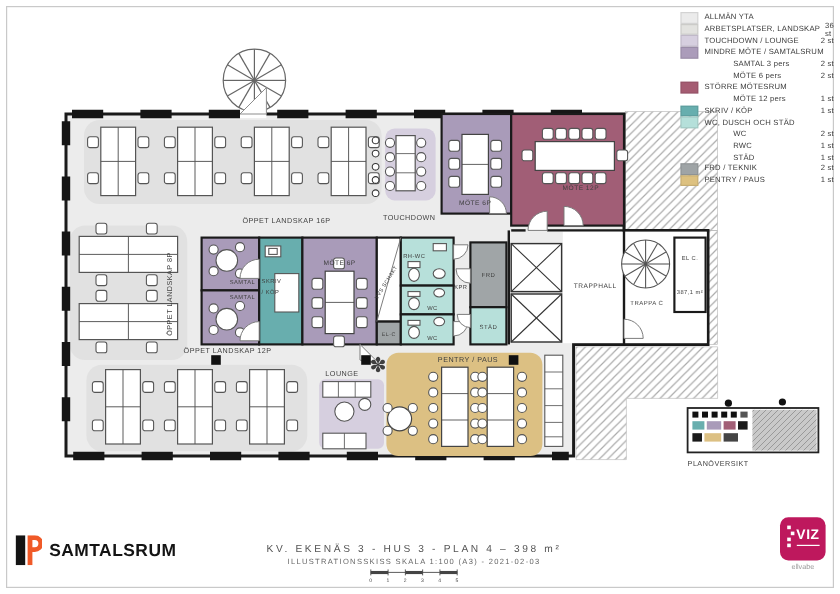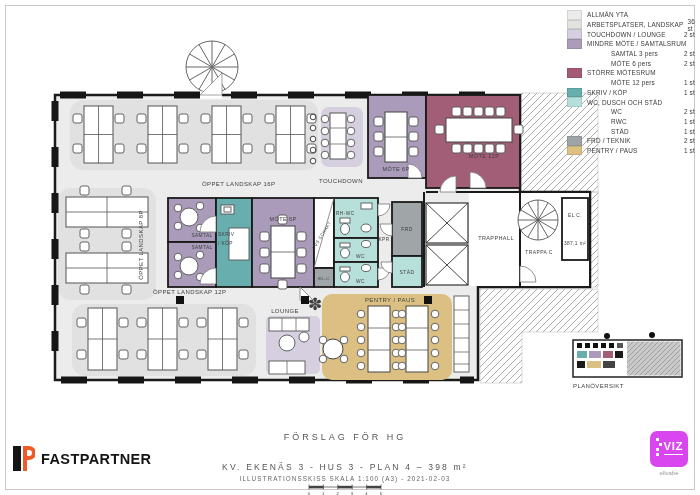--- a/index.html
+++ b/index.html
@@ -23,21 +23,21 @@
   .t2{font-size:8.5px;letter-spacing:2.2px;margin-top:20px;}
   .t3{font-size:6.3px;letter-spacing:1.1px;margin-top:3px;color:#666;}
   .ruler{display:block;margin:2px auto 0 auto;}
 
   
   .fp{position:absolute;left:13px;top:446px;display:flex;align-items:center;gap:6px;}
   .fptext{font-size:14.5px;font-weight:bold;color:#141414;letter-spacing:.4px;}
 
   
   .viz{position:absolute;right:8px;top:431px;width:46px;}
-  .vizbox{position:relative;width:38px;height:36px;background:#d946ef;border-radius:7px;margin:0 auto;}
+  .vizbox{position:relative;width:38px;height:36px;background:#be185d;border-radius:7px;margin:0 auto;}
   .vizdots{position:absolute;left:6px;top:7px;display:flex;flex-direction:column;gap:2.5px;}
   .vizdots i{width:2.5px;height:2.5px;background:#fff;display:block;}
   .vizdots i:nth-child(2){margin-left:3px;}
   .vizword{position:absolute;right:5px;top:9px;color:#fff;font-weight:bold;font-size:11.5px;
            letter-spacing:.5px;border-bottom:1px solid #fff;padding-bottom:1.5px;}
   .vizsub{font-size:6px;color:#9a9a9a;margin-top:3px;text-align:center;}
 
   svg text{font-family:"Liberation Sans",sans-serif;fill:#3f3f3f;letter-spacing:.4px;}
 </style>
 </head>
@@ -476,21 +476,20 @@
         <span class="lc">2 st</span>
       </div>
     <div class="lrow">
         <span class="sw" style="background: rgb(221, 193, 128);"></span>
         <span class="ll">PENTRY / PAUS</span>
         <span class="lc">1 st</span>
       </div>
   </div>
 
   <div class="tblock">
-    <div class="t1">FÖRSLAG FÖR HG</div>
     <div class="t2">KV. EKENÄS 3 - HUS 3 - PLAN 4 – 398 m²</div>
     <div class="t3">ILLUSTRATIONSSKISS SKALA 1:100 (A3) - 2021-02-03</div>
     <svg class="ruler" width="80" height="12" viewBox="0 0 80 12">
       <line x1="4" y1="3" x2="76" y2="3" stroke="#555" stroke-width="0.8"></line>
       <line x1="4" y1="0.5" x2="4" y2="5.5" stroke="#555" stroke-width="0.8"></line>
       <line x1="18.4" y1="0.5" x2="18.4" y2="5.5" stroke="#555" stroke-width="0.8"></line>
       <line x1="32.8" y1="0.5" x2="32.8" y2="5.5" stroke="#555" stroke-width="0.8"></line>
       <line x1="47.2" y1="0.5" x2="47.2" y2="5.5" stroke="#555" stroke-width="0.8"></line>
       <line x1="61.6" y1="0.5" x2="61.6" y2="5.5" stroke="#555" stroke-width="0.8"></line>
       <line x1="76" y1="0.5" x2="76" y2="5.5" stroke="#555" stroke-width="0.8"></line>
@@ -504,21 +503,21 @@
       <text x="61.6" y="11" font-size="4.2" text-anchor="middle" fill="#555">4</text>
       <text x="76" y="11" font-size="4.2" text-anchor="middle" fill="#555">5</text>
     </svg>
   </div>
 
   <div class="fp">
     <svg width="22" height="25" viewBox="0 0 22 25">
       <path d="M0,0 h8 v25 h-8 z" fill="#141414"></path>
       <path d="M10,0 h6 a7,7 0 0 1 0,14 h-2 v11 h-4 z M14,4 v6 h2 a3,3 0 0 0 0,-6 z" fill="#f05a28"></path>
     </svg>
-    <span class="fptext">FASTPARTNER</span>
+    <span class="fptext">SAMTALSRUM</span>
   </div>
 
   <div class="viz">
     <div class="vizbox">
       <span class="vizdots">
           <i></i>
           <i></i>
           <i></i>
           <i></i>
         </span>

